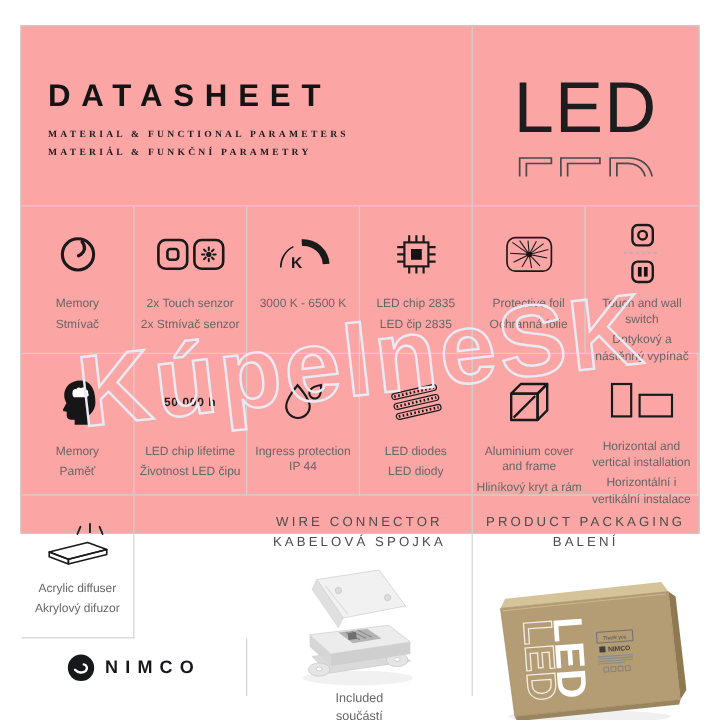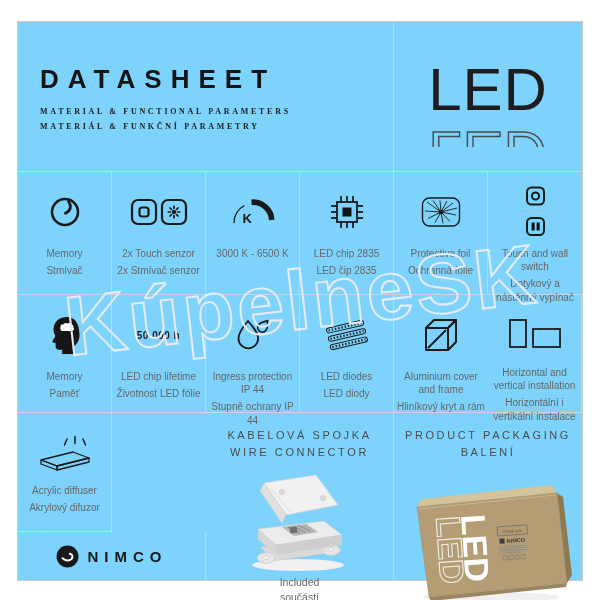--- a/index.html
+++ b/index.html
@@ -1,19 +1,19 @@
 <!DOCTYPE html>
 <html><head>
 <meta charset="utf-8">
 <style>
   html,body{margin:0;padding:0;background:#fff;width:600px;height:600px;overflow:hidden;
     font-family:"Liberation Sans","DejaVu Sans",sans-serif;-webkit-font-smoothing:antialiased;}
   .stage{position:relative;width:600px;height:600px;background:#fff;}
-  .sheet{position:absolute;left:17px;top:21px;width:566px;height:560px;box-sizing:border-box;
-    border:1px solid #c9c9c9;background:#7dd3fc;display:grid;
+  .sheet{position:absolute;left:17px;top:21px;width:566px;height:424px;box-sizing:border-box;
+    border:1px solid #c9c9c9;background:#fca5a5;display:grid;
     grid-template-columns:repeat(6,1fr);
     grid-template-rows:150px 123px 118px 119px 48px;}
   .br{border-right:1px solid #d2d2d2;}
   .bb{border-bottom:1px solid #d2d2d2;}
 
   
   .hdr-left{grid-column:1/5;padding:42px 0 0 22px;}
   .title{font-size:26px;font-weight:800;letter-spacing:9px;color:#141414;}
   .subs{margin-top:9px;}
   .sub{font-size:8px;font-weight:700;letter-spacing:2.7px;color:#1d1d1d;line-height:1.9;font-family:Liberation Serif, serif;}
@@ -195,34 +195,33 @@
       </div>
       <div class="lbl">Memory</div>
       <div class="lbl cs">Paměť</div>
     </div>
 
     <div class="cell br bb">
       <div class="icon">
         <span class="hours">50 000 h</span>
       </div>
       <div class="lbl">LED chip lifetime</div>
-      <div class="lbl cs">Životnost LED fólie</div>
+      <div class="lbl cs">Životnost LED čipu</div>
     </div>
 
     <div class="cell br bb">
       <div class="icon">
         <svg width="38" height="40" viewBox="0 0 38 40">
           <path d="M14 6C14 6 4.5 17 4.5 23.5a9.8 9.8 0 0 0 19.6 0C24.1 17 14 6 14 6z" fill="none" stroke="#1a1a1a" stroke-width="1.8"></path>
           <g transform="rotate(38 29.5 11)">
             <path d="M29.5 4.5c0 0-4.6 5.3-4.6 8.4a4.6 4.6 0 0 0 9.2 0c0-3.1-4.6-8.4-4.6-8.4z" fill="none" stroke="#1a1a1a" stroke-width="1.7"></path>
           </g>
         </svg>
       </div>
       <div class="lbl">Ingress protection IP 44</div>
-      <div class="lbl cs">Stupně ochrany IP 44</div>
     </div>
 
     <div class="cell br bb">
       <div class="icon">
         <svg width="48" height="40" viewBox="0 0 48 40">
           <g transform="rotate(-13 24 20)">
             <g fill="none" stroke="#1a1a1a">
               <rect x="5" y="9" width="38" height="5" rx="2.5" stroke-width="1"></rect>
               <rect x="5" y="17.5" width="38" height="5" rx="2.5" stroke-width="1"></rect>
               <rect x="5" y="26" width="38" height="5" rx="2.5" stroke-width="1"></rect>
@@ -277,22 +276,22 @@
             <line x1="38" y1="3.5" x2="38" y2="10.5"></line>
             <line x1="46" y1="6" x2="48.5" y2="12"></line>
           </g>
         </svg>
       </div>
       <div class="lbl">Acrylic diffuser</div>
       <div class="lbl cs">Akrylový difuzor</div>
     </div>
 
     <div class="bigcell wire br">
+      <div class="sec-title">WIRE CONNECTOR</div>
       <div class="sec-title">KABELOVÁ SPOJKA</div>
-      <div class="sec-title">WIRE CONNECTOR</div>
       <div style="margin-top:8px;">
         <svg width="140" height="106" viewBox="0 0 140 106">
           <ellipse cx="68" cy="96" rx="46" ry="6" fill="#f1f1f1"></ellipse>
           <polygon points="30,78 98,70 112,82 44,92" fill="#dadada" stroke="#c6c6c6" stroke-width=".5"></polygon>
           <ellipse cx="36" cy="89" rx="9" ry="5.5" fill="#e5e5e5" stroke="#c6c6c6" stroke-width=".6"></ellipse>
           <ellipse cx="36" cy="88.5" rx="2.4" ry="1.6" fill="#fdfdfd" stroke="#b9b9b9" stroke-width=".5"></ellipse>
           <ellipse cx="101" cy="81" rx="9" ry="5.5" fill="#e5e5e5" stroke="#c6c6c6" stroke-width=".6"></ellipse>
           <ellipse cx="101" cy="80.5" rx="2.4" ry="1.6" fill="#fdfdfd" stroke="#b9b9b9" stroke-width=".5"></ellipse>
           <polygon points="28,60 94,52 112,66 46,76" fill="#ececec" stroke="#cdcdcd" stroke-width=".6"></polygon>
           <polygon points="28,60 46,76 46,86 28,70" fill="#d6d6d6"></polygon>

